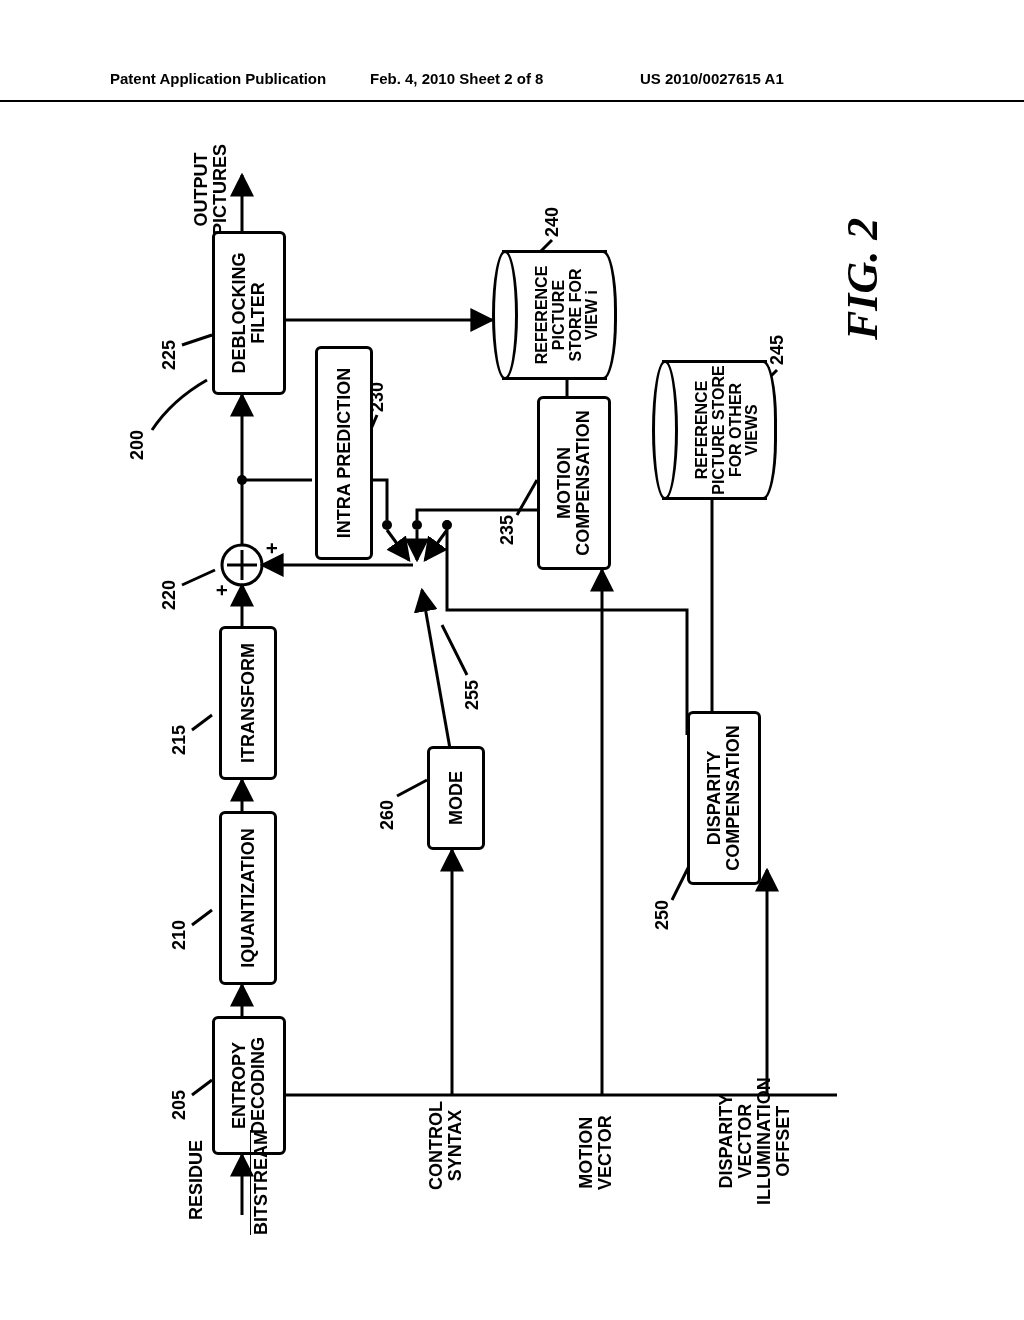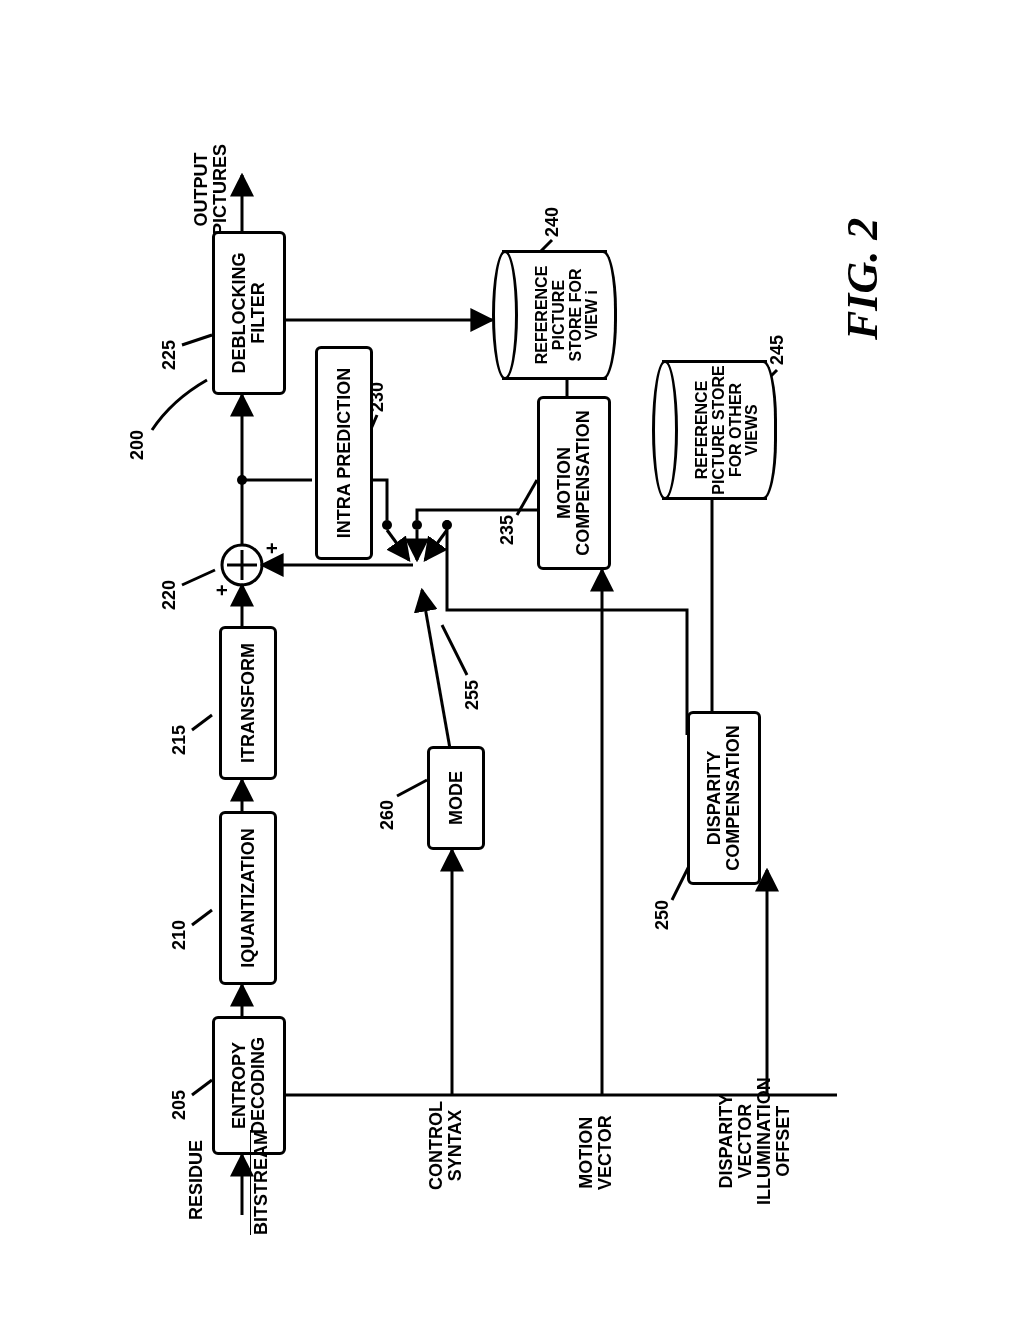--- a/index.html
+++ b/index.html
@@ -19,20 +19,25 @@
   .cyl-body{position:absolute;left:0;right:0;top:10px;bottom:10px;border-left:3px solid #000;border-right:3px solid #000;background:#fff}
   .cyl-top{position:absolute;left:0;right:0;top:0;height:20px;border:3px solid #000;border-radius:50%/50%;background:#fff}
   .cyl-bot{position:absolute;left:0;right:0;bottom:0;height:20px;border:3px solid #000;border-top:none;border-radius:0 0 60px 60px/0 0 14px 14px;background:#fff}
   .cyltxt{position:absolute;left:0;right:0;top:26px;bottom:0;display:flex;align-items:center;justify-content:center;text-align:center;font:700 16px Arial;line-height:1.05;padding:0 4px}
   svg.wires{position:absolute;left:0;top:0}
 </style>
 </head>
 <body>
 
 <div class="sheet">
+  <div class="hdr">
+    <span class="hleft">Patent Application Publication</span>
+    <span class="hcenter">Feb. 4, 2010   Sheet 2 of 8</span>
+    <span class="hright">US 2010/0027615 A1</span>
+  </div>
 
   <div class="fig" style="width:1120px;height:830px;left:-48px;top:275px">
 
     <svg class="wires" width="1120" height="830">
       <defs>
         <marker id="ah" viewBox="0 0 10 10" refX="9" refY="5" markerWidth="8" markerHeight="8" orient="auto">
           <path d="M0,0 L10,5 L0,10 z" fill="#000"></path>
         </marker>
       </defs>
       <g stroke="#000" stroke-width="3" fill="none">

